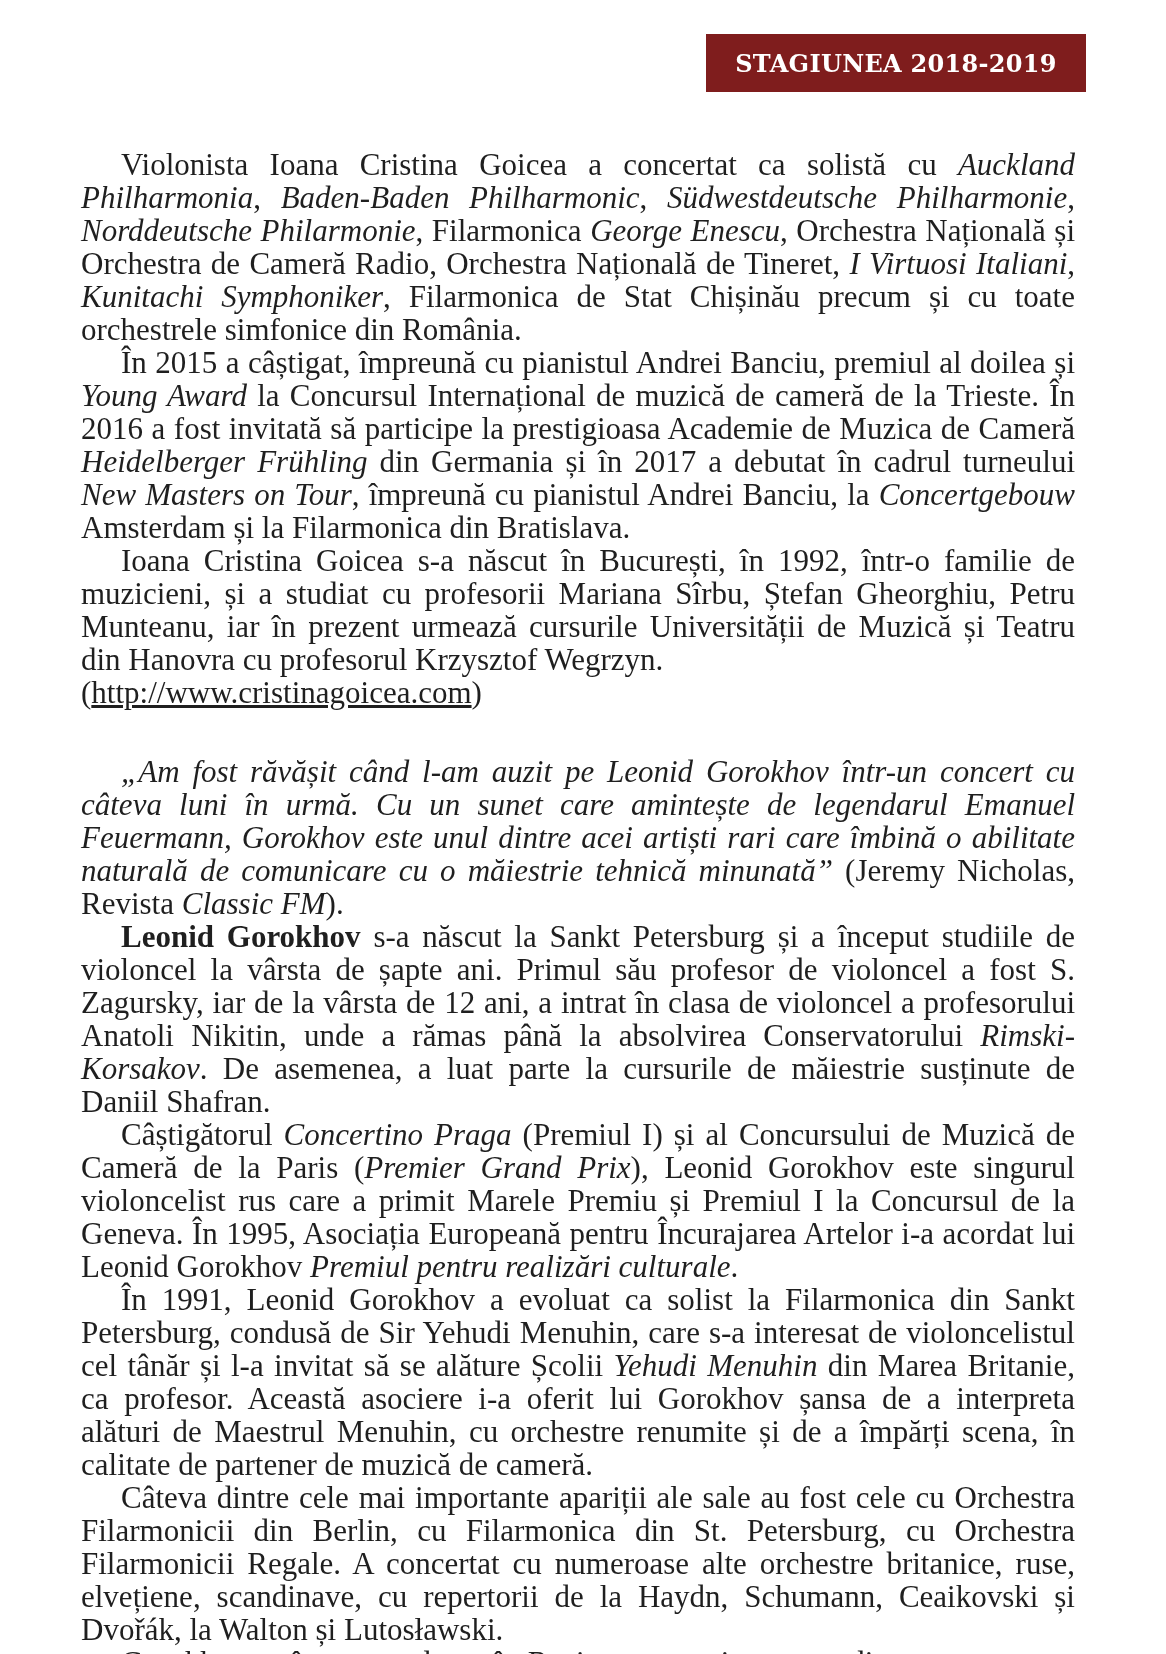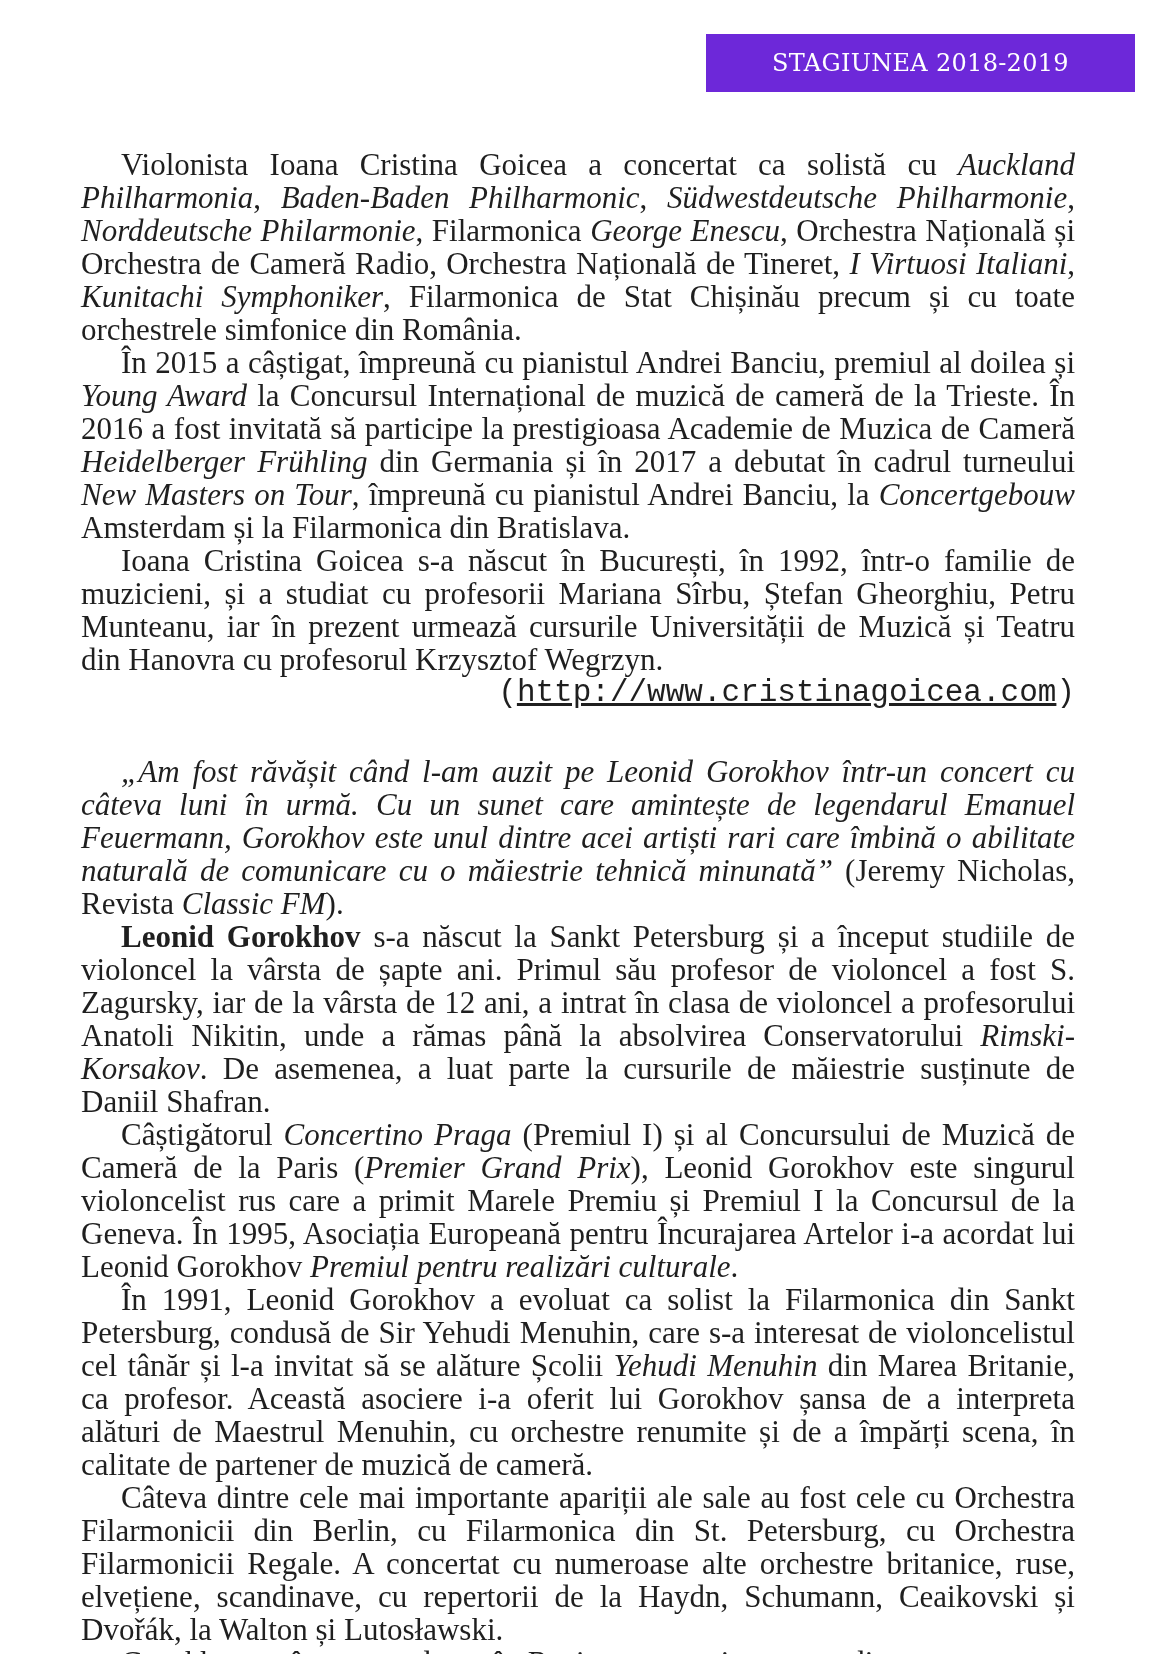--- a/index.html
+++ b/index.html
@@ -1,29 +1,29 @@
 <!DOCTYPE html>
 <html><head>
 <meta charset="utf-8">
 <style>
   html, body { margin: 0; padding: 0; background: #ffffff; }
   body { width: 1166px; height: 1654px; position: relative; overflow: hidden; }
   .badge {
-    position: absolute; left: 706px; top: 34px; width: 429px; height: 58px;
-    background: #6d28d9; color: #ffffff;
-    font-family: "DejaVu Serif", serif; font-weight: normal; font-size: 24px;
+    position: absolute; left: 706px; top: 34px; width: 380px; height: 58px;
+    background: #7f1d1d; color: #ffffff;
+    font-family: "DejaVu Serif", serif; font-weight: bold; font-size: 24px;
     display: flex; align-items: center; justify-content: center; letter-spacing: 0.3px;
   }
   .content {
     position: absolute; left: 81px; top: 148px; width: 994px;
     font-family: "Liberation Serif", serif; font-size: 31px; line-height: 33px;
     color: #1f1f1f; text-align: justify;
   }
   .content p { margin: 0; text-indent: 40px; }
-  .content p.right { text-align: right; text-indent: 0; font-family: Liberation Mono, monospace; }
+  .content p.right { text-indent: 0; }
   .content p.gap { margin-top: 46px; }
   .content a { color: #1f1f1f; text-decoration: underline; }
   i { font-style: italic; }
   b { font-weight: bold; }
 </style>
 </head>
 <body>
 
 <div class="badge">STAGIUNEA 2018-2019</div>
 

